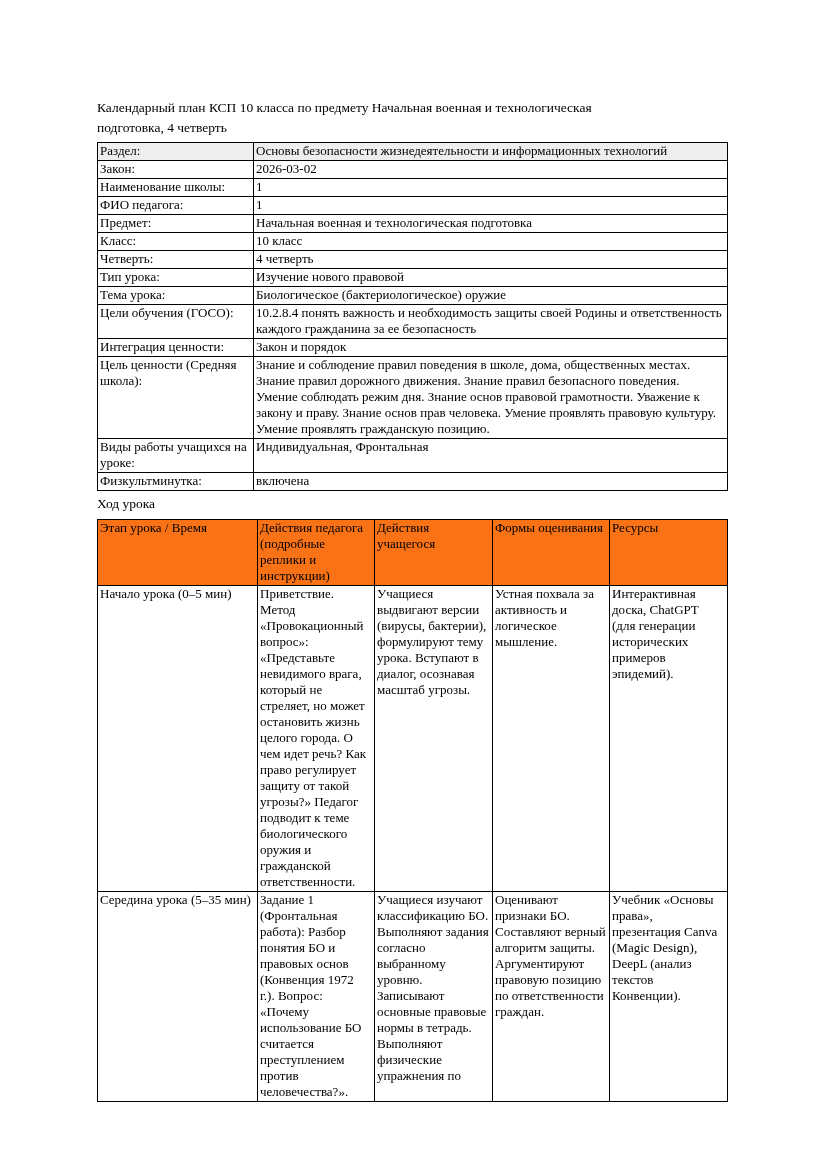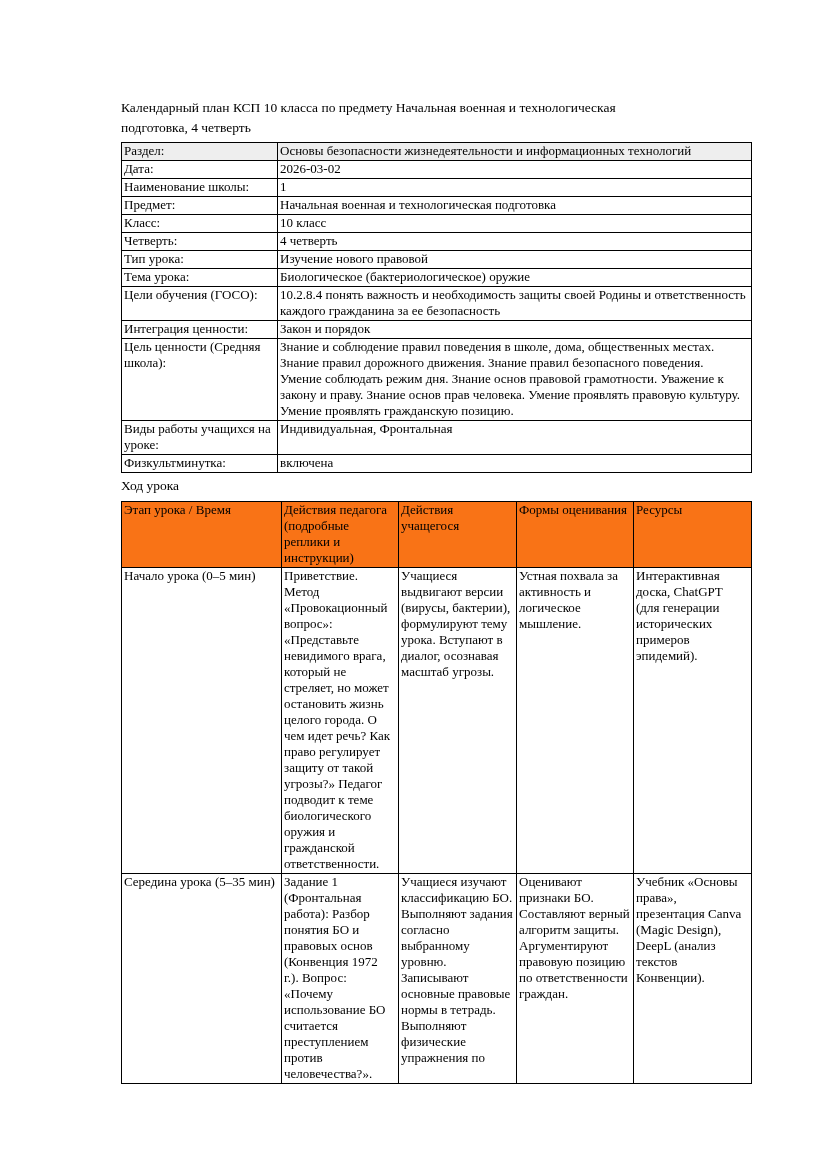--- a/index.html
+++ b/index.html
@@ -13,21 +13,20 @@
     position: relative;
     font-family: "Liberation Serif", serif;
     color: #000000;
     overflow: hidden;
   }
   .content {
     position: absolute;
     left: 97px;
     top: 98px;
     width: 513px;
-    margin-left: 24px;
   }
   .doc-title {
     font-size: 13.5px;
     line-height: 20px;
     margin: 0 0 4px 0;
     font-weight: normal;
   }
   table {
     border-collapse: collapse;
     width: 631px;
@@ -73,25 +72,29 @@
     <colgroup>
       <col style="width:156px">
       <col>
     </colgroup>
     <tbody>
         <tr>
           <td>Раздел:</td>
           <td>Основы безопасности жизнедеятельности и информационных технологий</td>
         </tr>
         <tr>
-          <td>Дата:</td>
+          <td>Закон:</td>
           <td>2026-03-02</td>
         </tr>
         <tr>
           <td>Наименование школы:</td>
+          <td>1</td>
+        </tr>
+        <tr>
+          <td>ФИО педагога:</td>
           <td>1</td>
         </tr>
         <tr>
           <td>Предмет:</td>
           <td>Начальная военная и технологическая подготовка</td>
         </tr>
         <tr>
           <td>Класс:</td>
           <td>10 класс</td>
         </tr>

